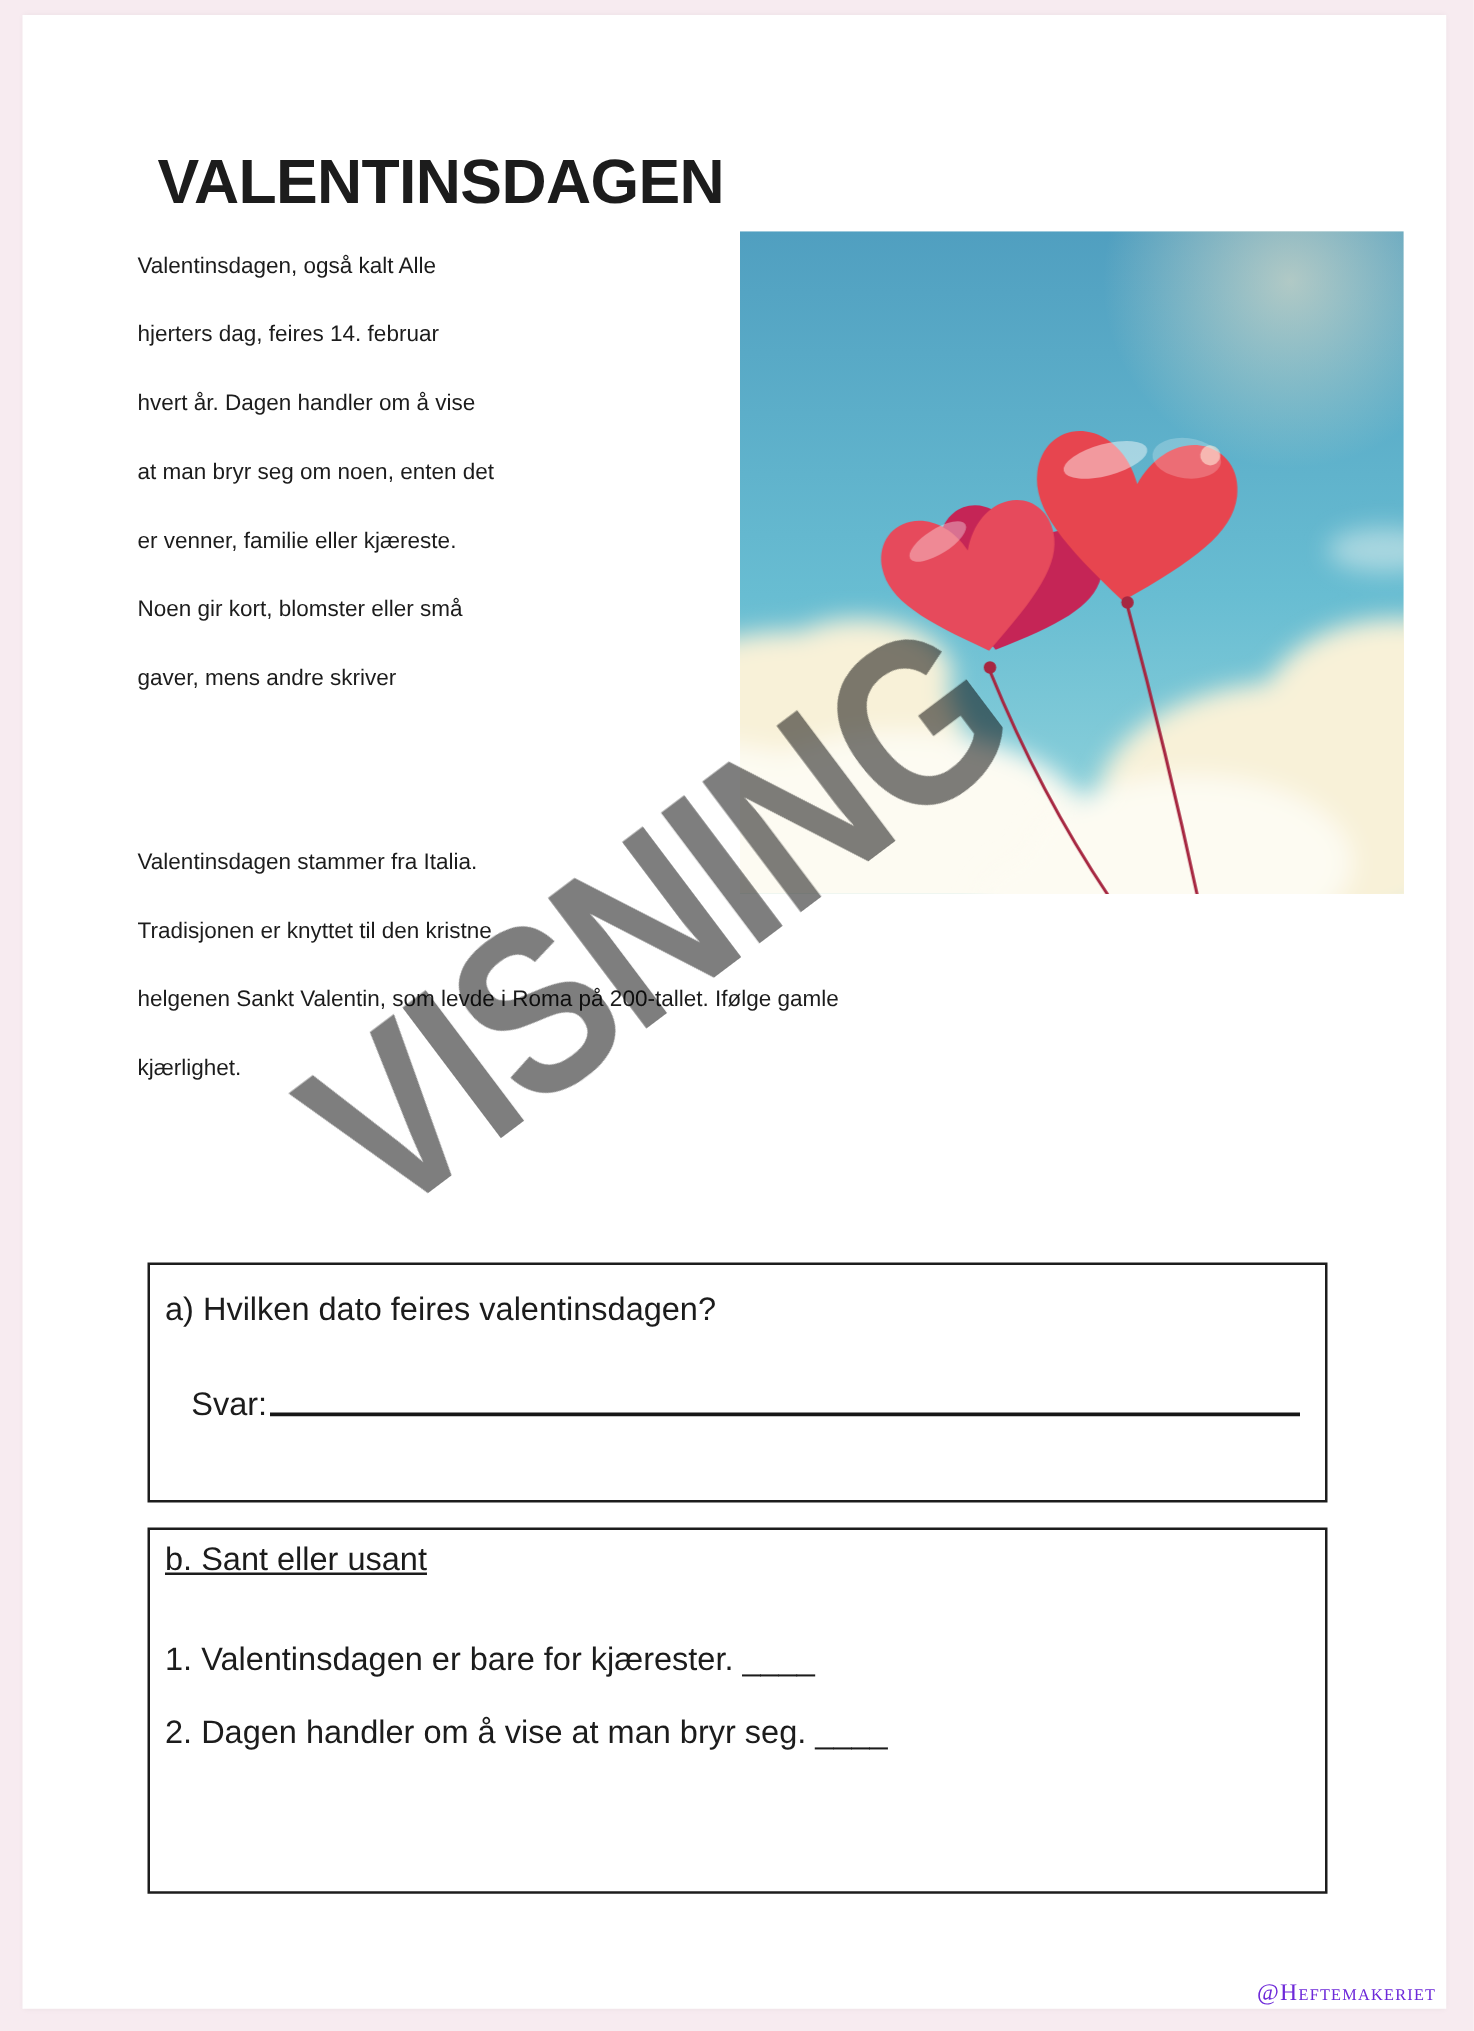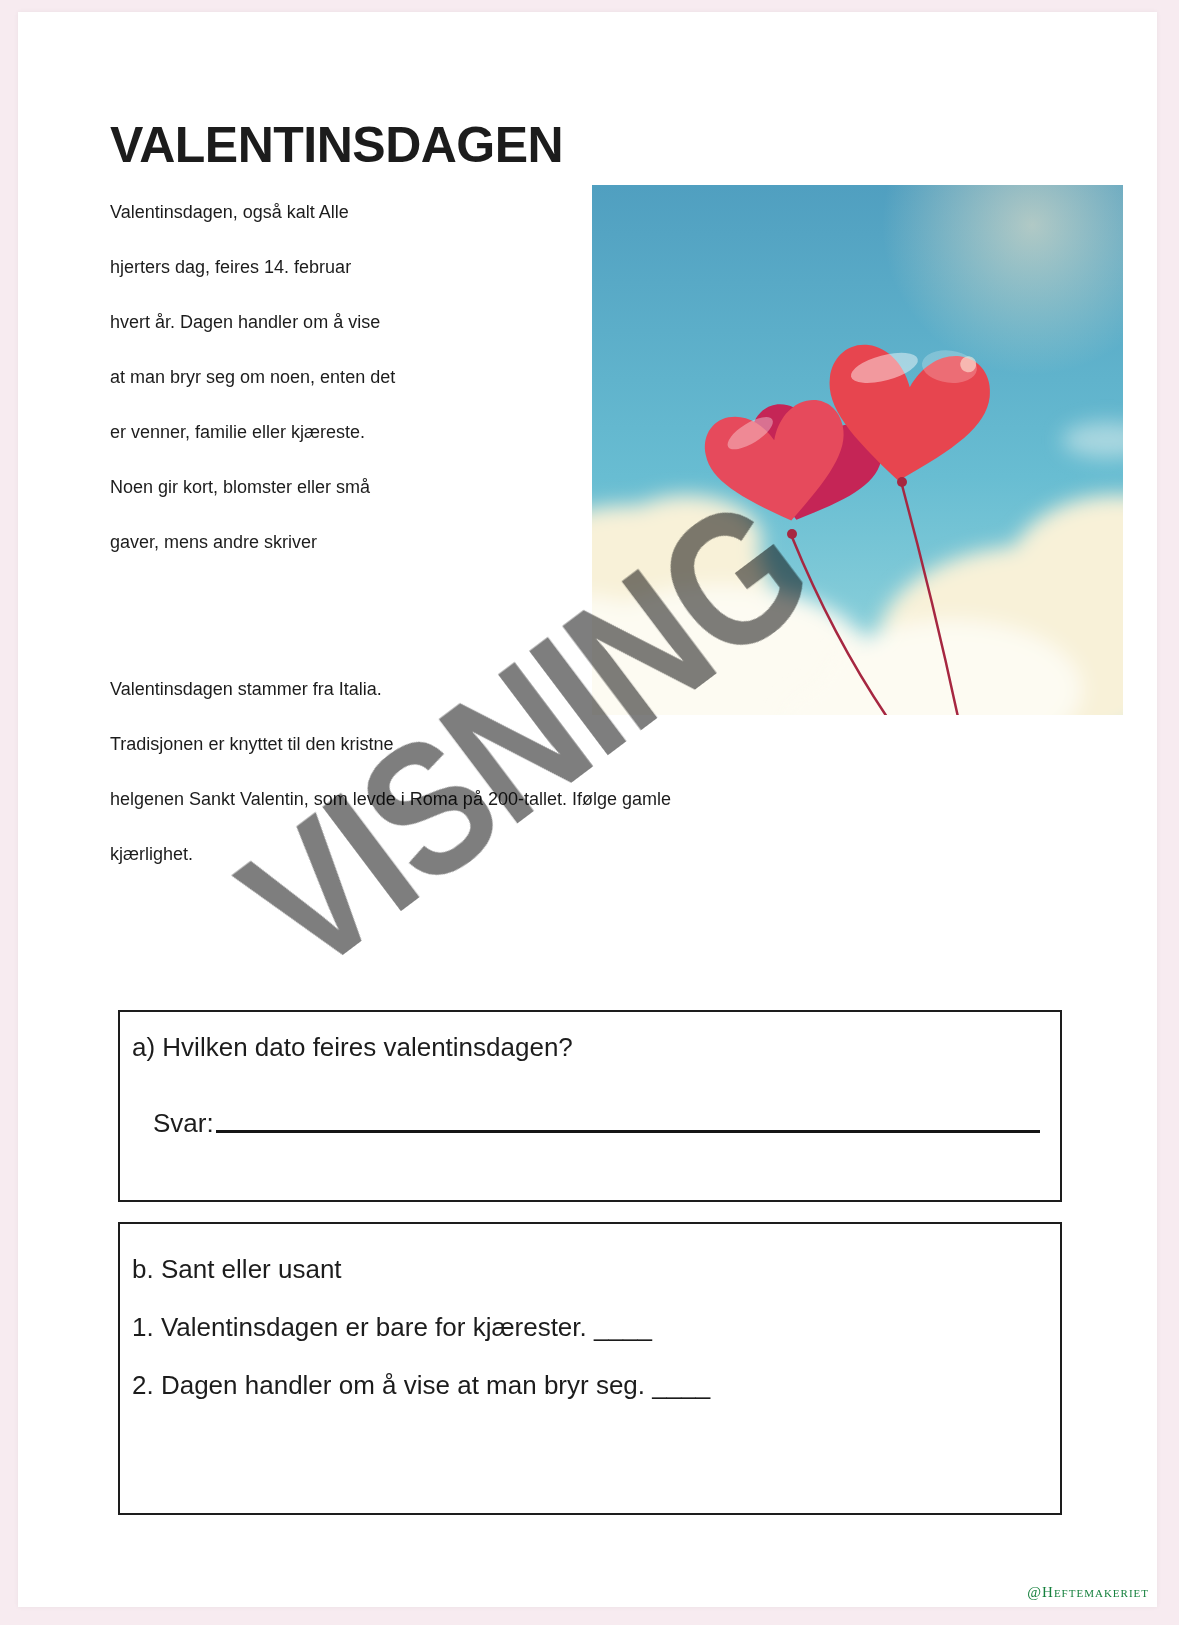--- a/index.html
+++ b/index.html
@@ -10,21 +10,21 @@
     font-family: "Liberation Sans", sans-serif;
     overflow:hidden;
   }
   .page {
     position:absolute; left:18px; top:12px;
     width:1139px; height:1595px;
     background:#ffffff;
     box-shadow: 0 0 5px rgba(0,0,0,0.05);
   }
   .title {
-    position:absolute; left:92px; top:72px;
+    position:absolute; left:108px; top:72px;
     font-size:50px; line-height:1; font-weight:800;
     letter-spacing:-0.5px;
     color: var(--ink, #1c1c1c);
     margin-top: 36px;
   }
   .para {
     position:absolute; left:92px;
     font-size:18px; color: var(--ink, #1c1c1c);
   }
   .para .text-line { height:55px; line-height:55px; white-space:nowrap; }
@@ -45,28 +45,28 @@
   .qbox-b { top:1210px; height:293px; }
   .qa-label { position:absolute; left:12px; top:20px; white-space:nowrap; }
   .svar-row {
     position:absolute; left:12px; right:20px; top:94px;
     display:flex; align-items:flex-end; line-height:34px;margin-left:21px;
   }
   .blank-line {
     flex:1; border-bottom:3px solid #161616;
     margin:0 0 7px 2px; height:24px;
   }
-  .qb-label { position:absolute; left:12px; top:30px; white-space:nowrap; }
+  .qb-label { position:absolute; left:12px; top:8px; white-space:nowrap;text-decoration:underline; }
   .stmt-1 { position:absolute; left:12px; top:88px; white-space:nowrap; }
   .stmt-2 { position:absolute; left:12px; top:146px; white-space:nowrap; }
   .attribution {
     position:absolute; right:8px; top:1572px;
     font-family:"Liberation Serif", serif;
     font-variant:small-caps; letter-spacing:1px;
-    font-size:15px; color:#15803d;
+    font-size:19px; color:#6d28d9;
   }
   .watermark {
     position:absolute; left:525px; top:735px;
     transform: translate(-50%,-50%) rotate(-37deg) scaleX(0.85);
     font-size:190px; font-weight:700; letter-spacing:-4px;
     white-space:nowrap;
     color: var(--watermark, #6f6f6f);
     opacity:0.9;
     mix-blend-mode:multiply;
     z-index:50;

